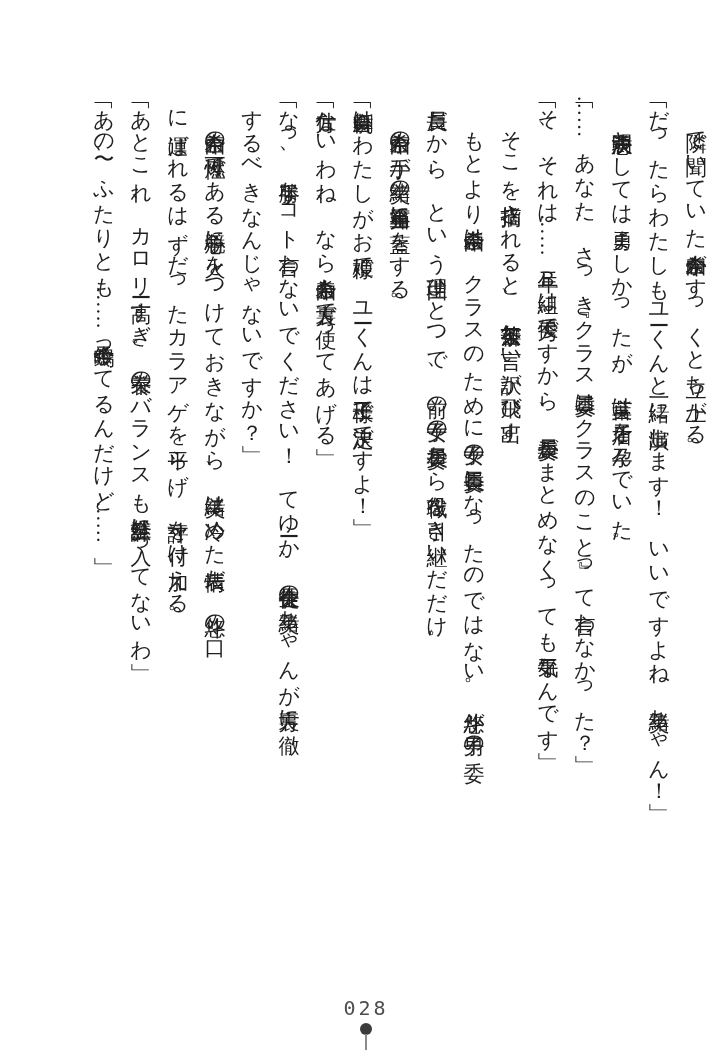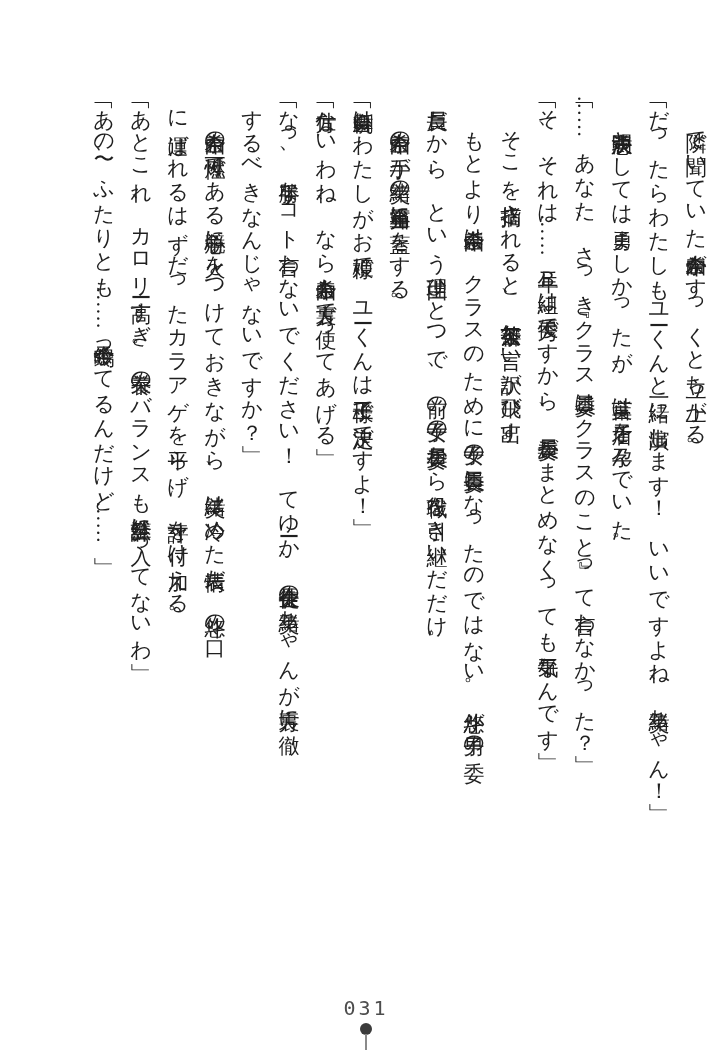--- a/index.html
+++ b/index.html
@@ -88,17 +88,17 @@
       <div class="text-line">「舞台劇はわたしがお姫様で、ユーくんは王子様で決定ですよ！」</div>
       <div class="text-line">「仕方ないわね、なら由希奈も裏方で使ってあげる」</div>
       <div class="text-line">「なっ、勝手なコト言わないでください！　てゆーか、生徒会長の美緒ちゃんが裏方に徹</div>
       <div class="text-line">するべきなんじゃないですか？」</div>
       <div class="text-line">　由希奈の可燃性である競争心に火をつけておきながら、美緒は冷めた表情だ。悠斗の口</div>
       <div class="text-line">に運ばれるはずだったカラアゲを平らげ、寸評を付け加える。</div>
       <div class="text-line">「あとこれ、カロリー高すぎ。栄養のバランスも全然計算に入ってないわ」</div>
       <div class="text-line">「あの〜、ふたりとも……今予鈴鳴ってるんだけど……」</div>
     </div>
   <div class="page-footer">
-    <div class="page-number">031</div>
+    <div class="page-number">028</div>
     <div class="ornament-dot"></div>
     <div class="ornament-line"></div>
   </div>
 </div>
 
 </body></html>

